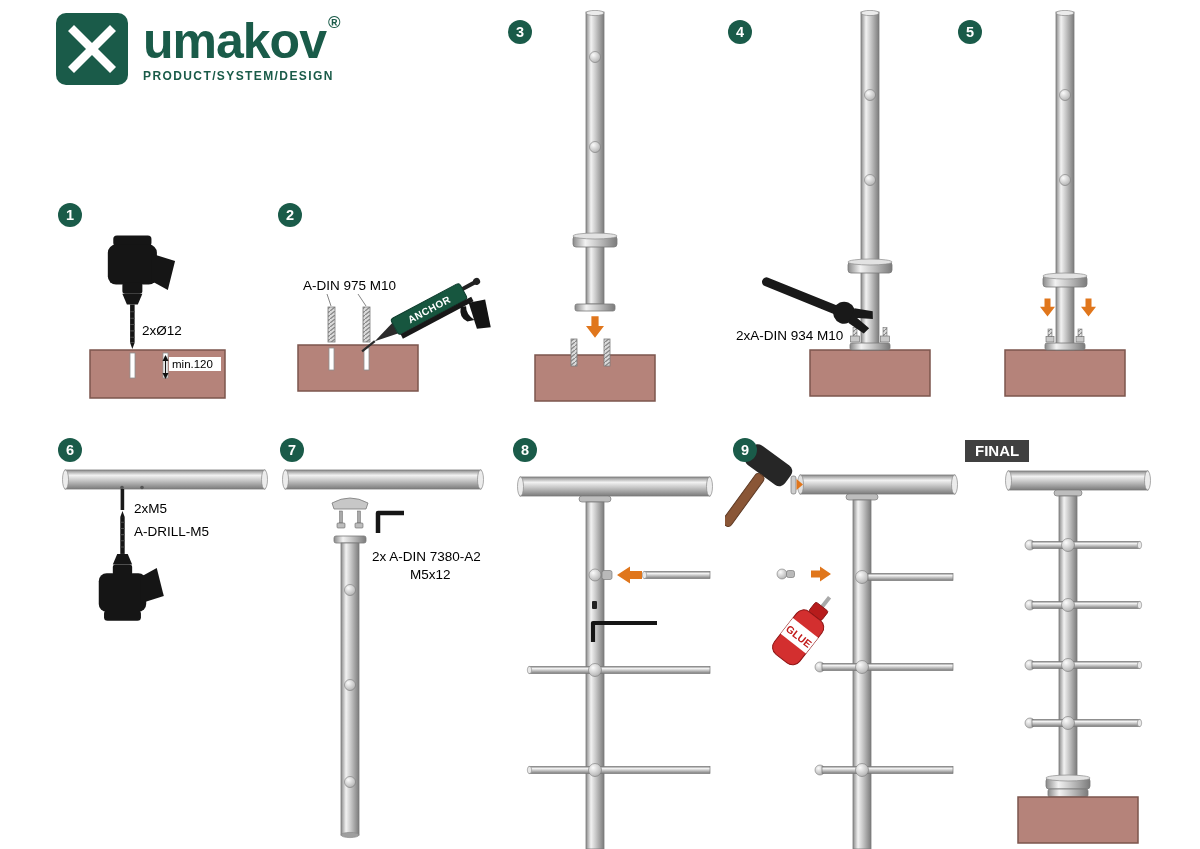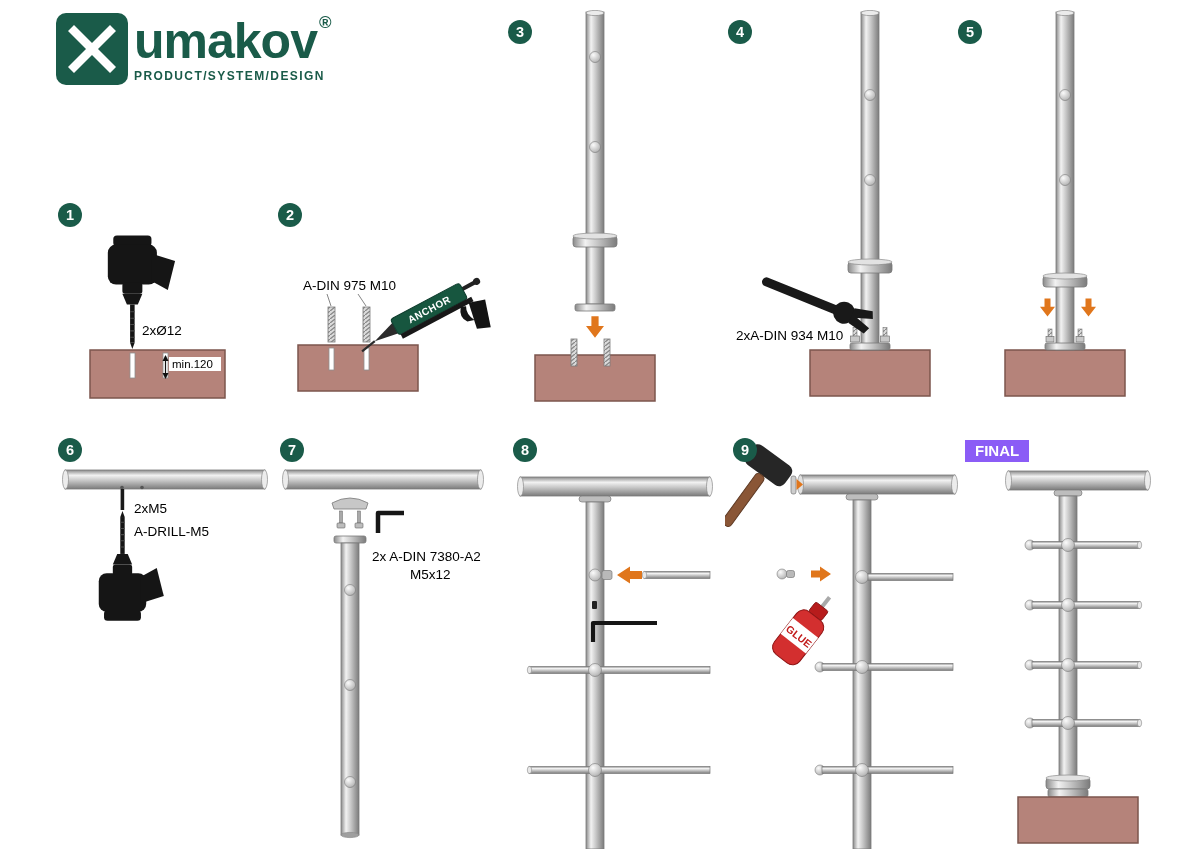--- a/index.html
+++ b/index.html
@@ -3,26 +3,26 @@
 <meta charset="utf-8">
 <style>
   *{box-sizing:border-box;margin:0;padding:0}
   body{font-family:"Liberation Sans",sans-serif;background:#fff}
   #canvas{position:relative;width:1200px;height:849px;background:#fff;overflow:hidden}
   .step{position:absolute}
   .illus{position:absolute;left:0;top:0;display:block}
   .badge{position:absolute;width:24px;height:24px;border-radius:50%;background:#1a5b49;color:#fff;
          font-size:14.5px;font-weight:700;display:flex;align-items:center;justify-content:center;z-index:3}
   svg text{font-family:"Liberation Sans",sans-serif}
-  .logo{position:absolute;left:55px;top:12px;display:flex;align-items:flex-start;gap:5px}
+  .logo{position:absolute;left:55px;top:12px;display:flex;align-items:flex-start;gap:14px}
   .logo-text{padding-top:4px}
   .brand-line{color:#1a5b49;font-weight:700;font-size:50px;line-height:1;letter-spacing:-1px;display:flex;align-items:flex-start}
   .reg{font-size:17px;font-weight:700;margin-left:2px;margin-top:-2px}
   .tagline{color:#1a5b49;font-weight:700;font-size:12px;letter-spacing:1.4px;margin-top:3px}
-  .final-badge{position:absolute;left:5px;top:10px;background:#8b5cf6;color:#fff;font-weight:700;
+  .final-badge{position:absolute;left:5px;top:10px;background:#404040;color:#fff;font-weight:700;
                font-size:15px;padding:2px 10px 3px;z-index:3}
 </style>
 </head>
 <body>
 
 <div id="canvas">
 
   <svg width="0" height="0" style="position:absolute">
     <defs>
       <linearGradient id="metalV" x1="0" y1="0" x2="1" y2="0">

